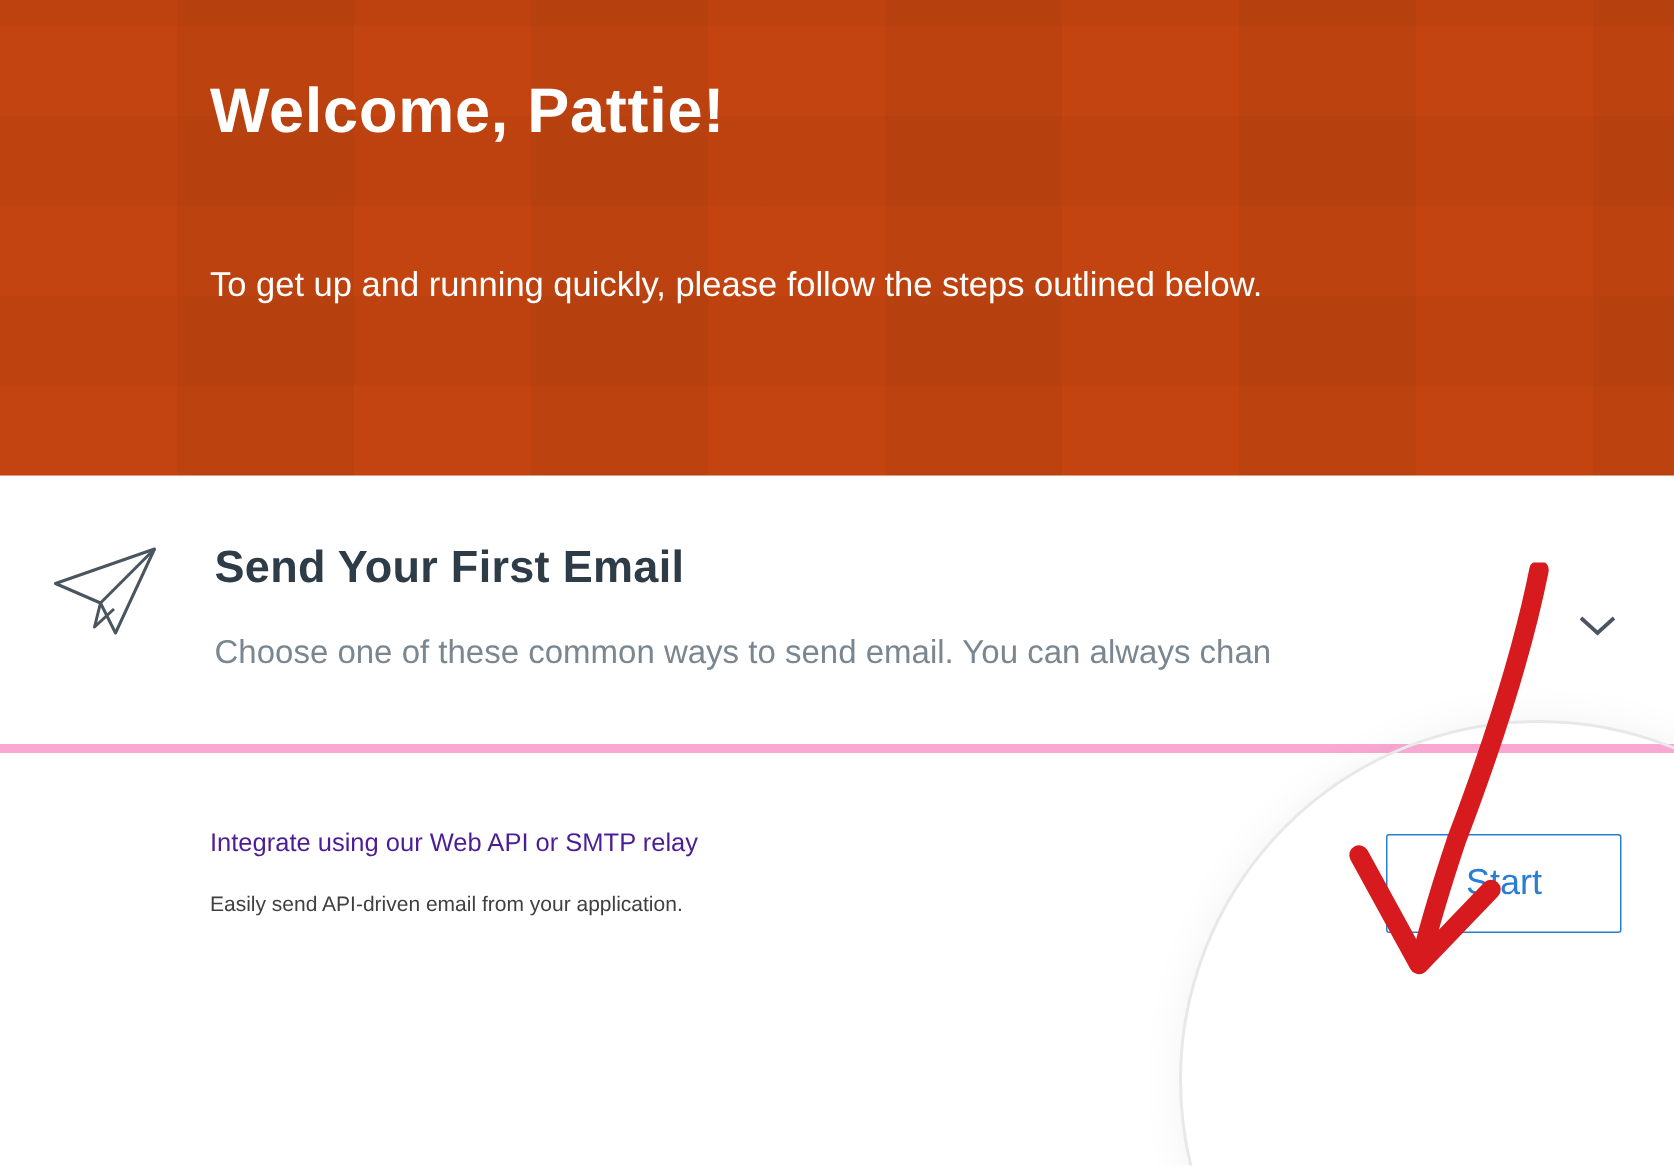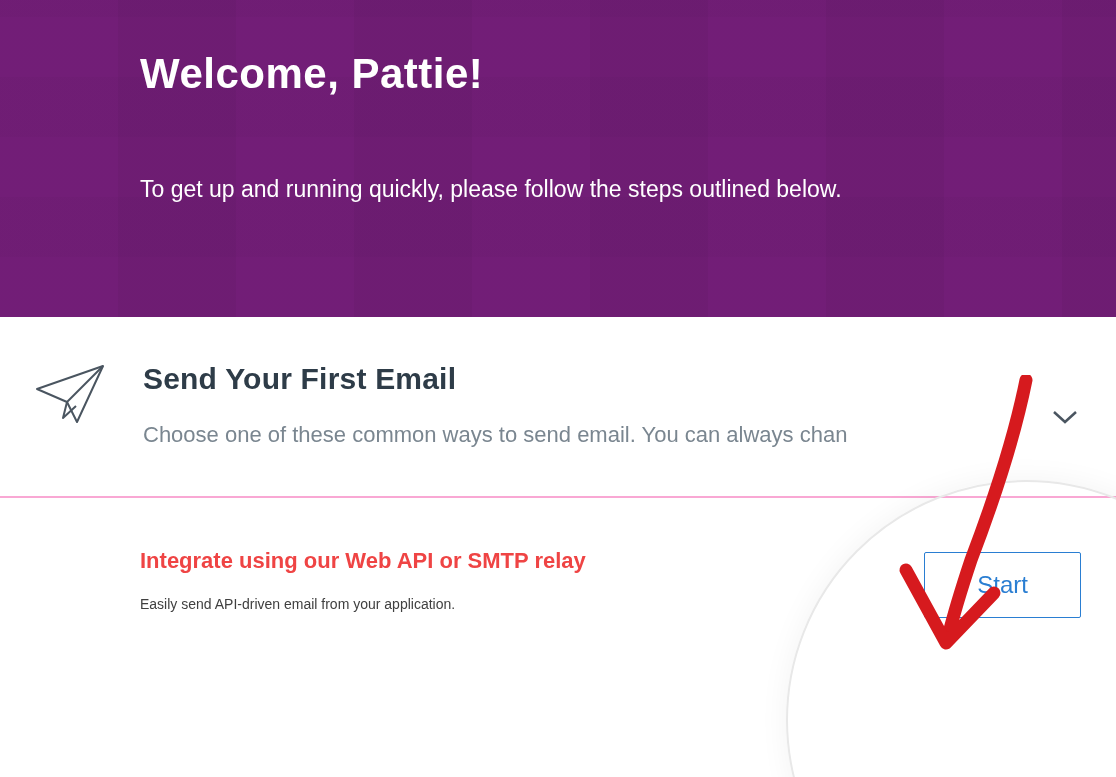--- a/index.html
+++ b/index.html
@@ -9,21 +9,21 @@
     }
     body {
       font-family: -apple-system, BlinkMacSystemFont, 'Segoe UI', Helvetica, Arial, sans-serif;
       width: 1116px;
       height: 777px;
       background: #fff;
       position: relative;
       overflow: hidden;
     }
     .header-banner {
-      background: #701a75;
+      background: #c2410c;
       padding: 50px 140px 105px 140px;
       position: relative;
     }
     .header-banner::before {
       content: '';
       position: absolute;
       inset: 0;
       background:
         linear-gradient(90deg, rgba(255,255,255,0.015) 0%, rgba(255,255,255,0.015) 100%),
         repeating-linear-gradient(90deg, transparent 0, transparent 118px, rgba(0,0,0,0.04) 118px, rgba(0,0,0,0.04) 236px),
@@ -41,21 +41,21 @@
     .welcome-subtitle {
       color: #fff;
       font-size: 23px;
       font-weight: 400;
       line-height: 1.9;
       max-width: 880px;
       position: relative;
     }
     .section-send {
       padding: 45px 39px 48px 35px;
-      border-bottom: 2px solid #f9a8d4;
+      border-bottom: 6px solid #f9a8d4;
       display: flex;
       align-items: flex-start;
       position: relative;
     }
     .plane-icon {
       margin-right: 38px;
       margin-top: 2px;
       flex-shrink: 0;
     }
     .section-content {
@@ -82,23 +82,23 @@
     .section-integrate {
       padding: 50px 35px 30px 140px;
       display: flex;
       align-items: flex-start;
       justify-content: space-between;
     }
     .integrate-left {
       flex: 1;
     }
     .integrate-title {
-      color: #ef4444;
-      font-size: 22px;
-      font-weight: 700;
+      color: #4c1d95;
+      font-size: 17px;
+      font-weight: 400;
       margin-bottom: 22px;
     }
     .integrate-desc {
       color: #404040;
       font-size: 14px;
       font-weight: 400;
     }
     .start-button {
       background: #fff;
       border: 1.5px solid #2a7ed2;

